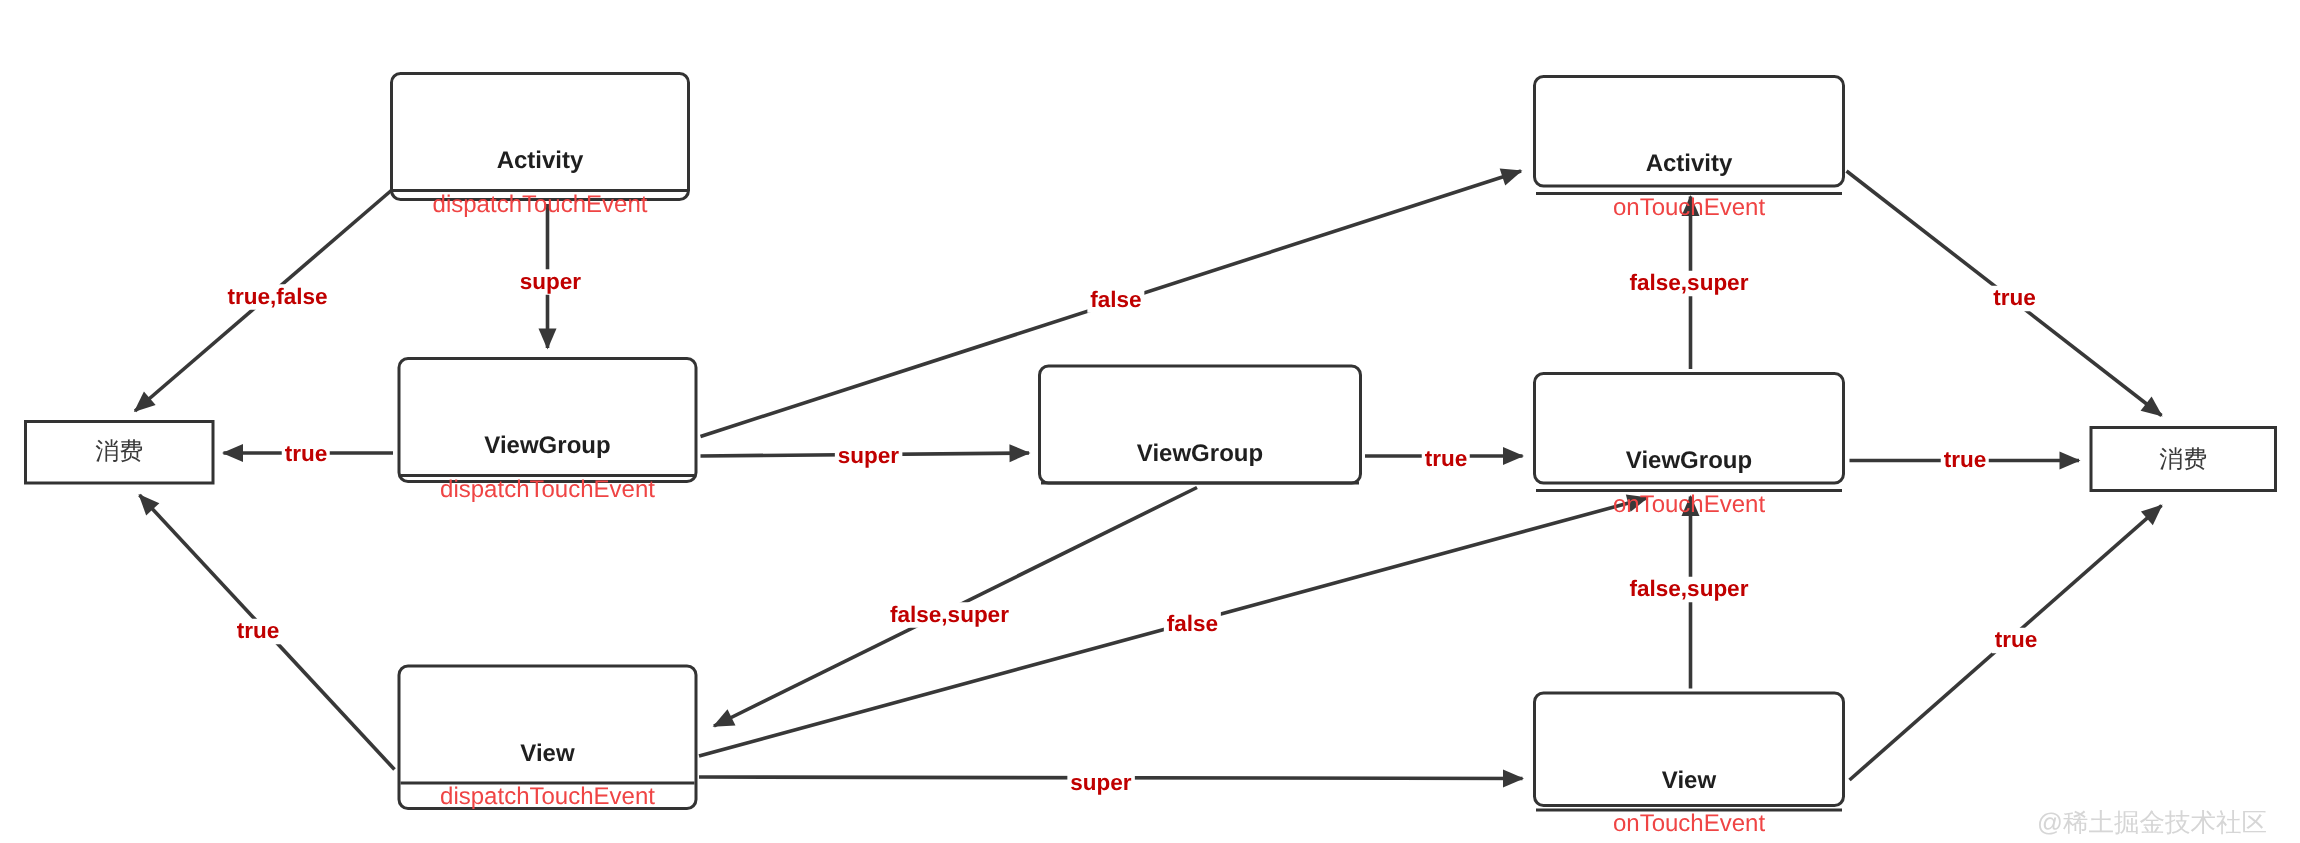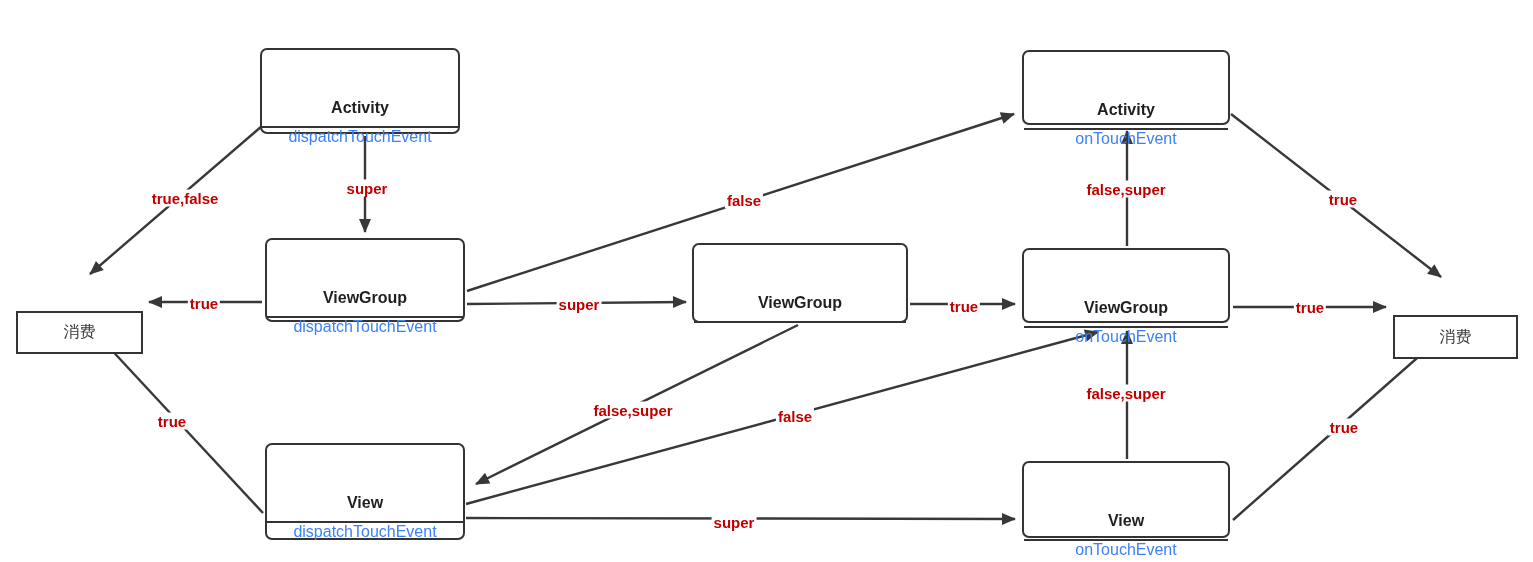--- a/index.html
+++ b/index.html
@@ -21,31 +21,30 @@
   }
   .node-header{
     height:36px;flex:0 0 36px;
     border-bottom:2px solid #333333;
     display:flex;align-items:center;justify-content:center;
     font-weight:bold;font-size:16px;color:#1f1f1f;margin-top:40px;
   }
   .node-body{
     flex:1;
     display:flex;align-items:center;justify-content:center;
-    font-size:16px;color:#3b82f6;
+    font-size:16px;color:#ef4444;
   }
   .consume{
     position:absolute;
     background:#ffffff;
     border:2px solid #333333;
     border-radius:0;
     display:flex;align-items:center;justify-content:center;
     font-size:16px;color:#3a3a3a;
     box-sizing:border-box;
-    margin-top:31px;
   }
   .edge-label{
     position:absolute;
     transform:translate(-50%,-50%);
     font-size:15px;font-weight:bold;
     color:#c00000;
     background:#ffffff;
     padding:0 2px;
     white-space:nowrap;
     line-height:17px;
@@ -133,14 +132,15 @@
   <span class="edge-label" style="left:633px;top:410px;">false,super</span>
   <span class="edge-label" style="left:795px;top:416px;">false</span>
   <span class="edge-label" style="left:734px;top:522px;">super</span>
   <span class="edge-label" style="left:172px;top:421px;">true</span>
   <span class="edge-label" style="left:1126px;top:393px;">false,super</span>
   <span class="edge-label" style="left:1126px;top:189px;">false,super</span>
   <span class="edge-label" style="left:1310px;top:307px;">true</span>
   <span class="edge-label" style="left:1343px;top:199px;">true</span>
   <span class="edge-label" style="left:1344px;top:427px;">true</span>
 
+  <span class="watermark">@稀土掘金技术社区</span>
 
 </div>
 
 </body></html>

